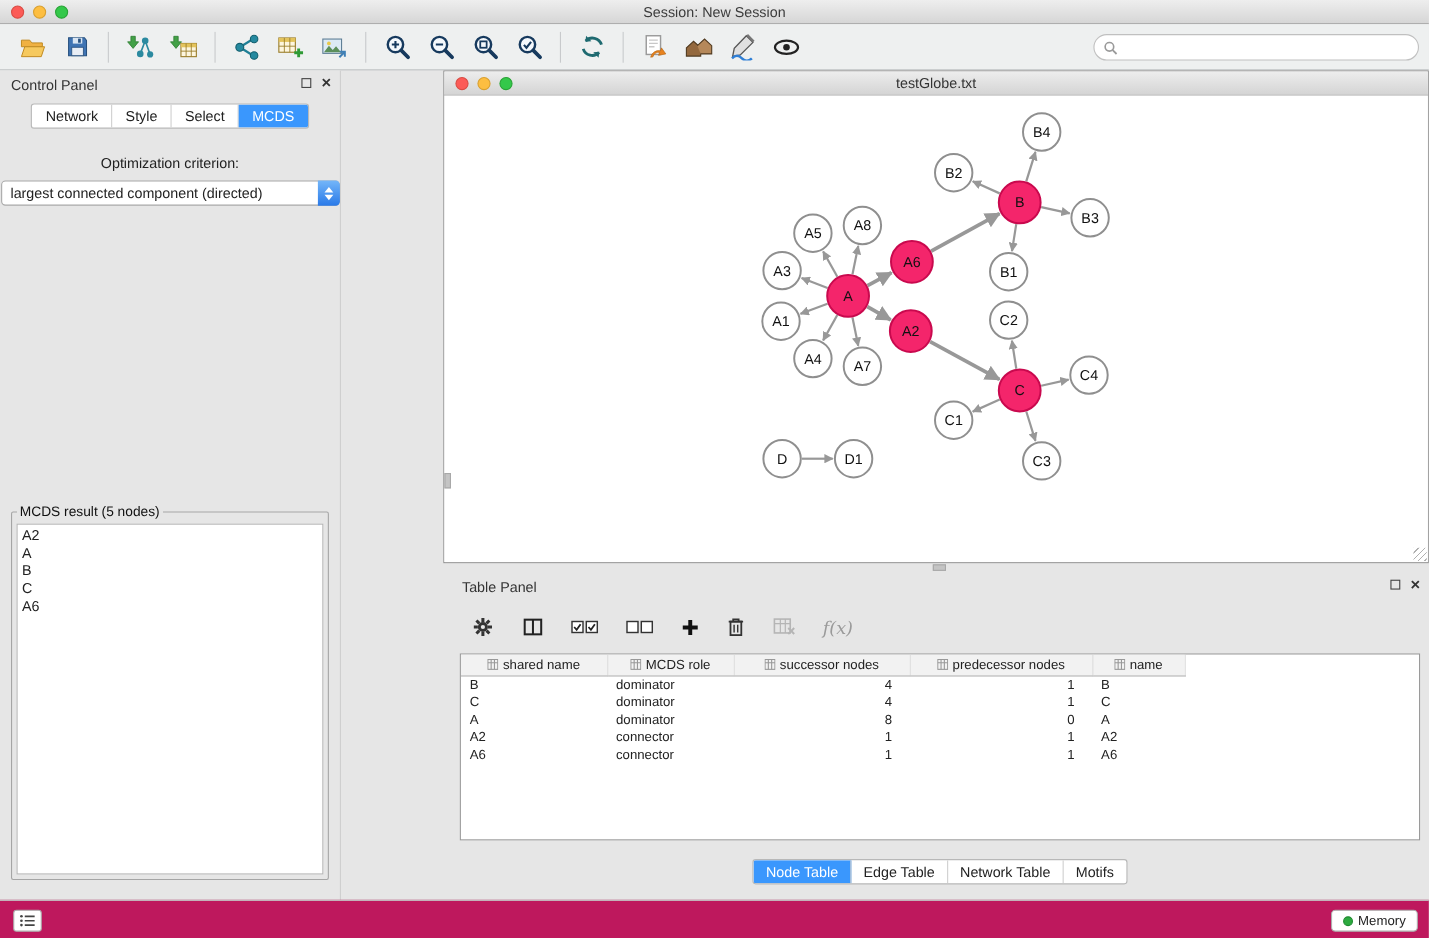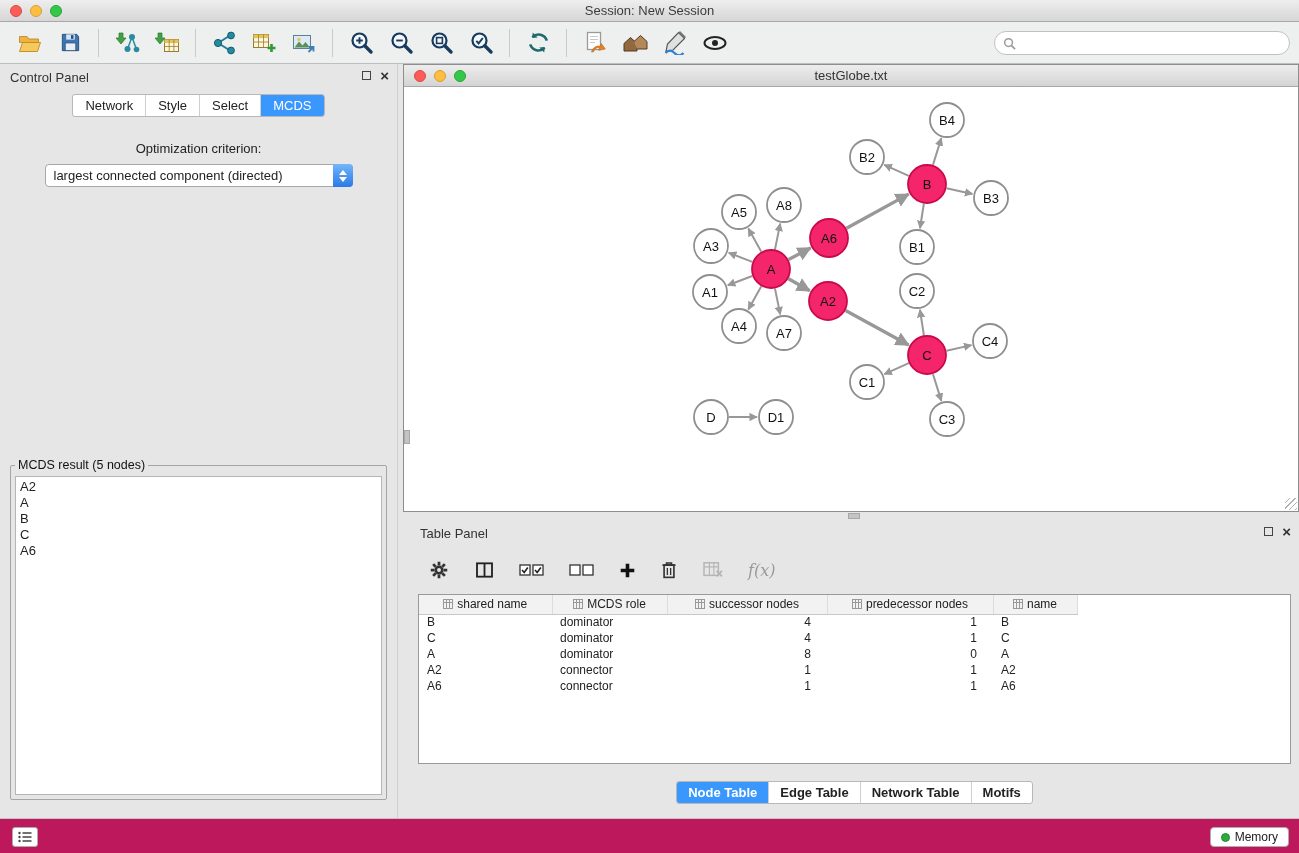--- a/index.html
+++ b/index.html
@@ -19,21 +19,21 @@
   
   .toolbar { position:absolute; left:0; top:22px; width:1299px; height:42px;
     background:#eef0f0; border-bottom:1px solid #bcbfc1; display:flex; align-items:center; padding-left:10px; }
   .tb-btn { width:40px; height:34px; display:flex; align-items:center; justify-content:center; background:transparent; border:none; cursor:default; }
   .tb-sep { width:1px; height:28px; background:#c8cacc; margin:0 8px; }
   .search-box { position:absolute; right:9px; top:9px; width:296px; height:24px; background:#fff;
     border:1px solid #c0c0c0; border-radius:12px; display:flex; align-items:center; padding:0 8px; }
   .search-box input { border:none; outline:none; flex:1; font-size:12px; font-family:"Liberation Sans",sans-serif; background:transparent; margin-left:5px; }
 
   
-  .control-panel { position:absolute; left:0; top:64px; width:398px; bottom:35px; background:#e6e6e6; border-right:1px solid #cfcfcf; }
+  .control-panel { position:absolute; left:0; top:64px; width:310px; bottom:35px; background:#e6e6e6; border-right:1px solid #cfcfcf; }
   .panel-header { height:28px; line-height:28px; padding:0 10px; font-size:13px; color:#333; position:relative; }
   .panel-icons { position:absolute; right:8px; top:7px; display:flex; gap:9px; align-items:center; }
   .float-icon { width:9px; height:9px; border:1.5px solid #444; background:transparent; }
   .close-icon { font-size:15px; font-weight:bold; color:#333; line-height:9px; }
   .cp-tabs-wrap { text-align:center; margin-top:2px; }
   .cp-tabs { display:inline-flex; border:1px solid #b8b8b8; border-radius:3px; overflow:hidden; background:#fff; }
   .cp-tab { font-size:13px; padding:3px 12px; color:#222; border-right:1px solid #cfcfcf; }
   .cp-tab:last-child { border-right:none; }
   .cp-tab.active { background:#3a97fd; color:#fff; }
   .opt-label { text-align:center; margin-top:24px; font-size:13px; }
@@ -68,21 +68,21 @@
   .tp-icon { display:flex; align-items:center; justify-content:center; background:none; border:none; }
   .fx { font-family:"DejaVu Serif", serif; font-style:italic; font-size:16px; color:#9a9a9a; }
   .table-wrap { position:absolute; left:8px; right:8px; top:74px; bottom:52px; background:#fff; border:1px solid #9a9a9a; overflow:hidden; }
   table.node-table { border-collapse:collapse; table-layout:fixed; width:658px; font-size:12px; }
   table.node-table th { background:#f2f2f2; border-bottom:1px solid #c8c8c8; border-right:1px solid #dcdcdc;
     height:19px; font-weight:normal; font-size:12px; }
   .th-inner { display:flex; align-items:center; justify-content:center; gap:4px; }
   table.node-table td { height:16px; padding:0 8px; white-space:nowrap; overflow:hidden; }
   table.node-table td.num { text-align:right; padding-right:16px; }
   .tp-tabs-wrap { position:absolute; left:0; right:0; bottom:12px; text-align:center; }
-  .tp-tabs { display:inline-flex; border:1px solid #b8b8b8; border-radius:3px; overflow:hidden; background:#fff;font-weight:bold; }
+  .tp-tabs { display:inline-flex; border:1px solid #b8b8b8; border-radius:3px; overflow:hidden; background:#fff; }
   .tp-tab { font-size:13px; padding:3px 11px; color:#222; border-right:1px solid #cfcfcf; }
   .tp-tab:last-child { border-right:none; }
   .tp-tab.active { background:#3a97fd; color:#fff; }
 
   
   .status-bar { position:absolute; left:0; right:0; bottom:0; height:35px; background:#be185d; border-top:1px solid #c4c4c4; }
   .list-btn { position:absolute; left:12px; top:8px; width:26px; height:20px; background:#fff;
     border:1px solid #adadad; border-radius:3px; display:flex; align-items:center; justify-content:center; }
   .memory-btn { position:absolute; right:10px; top:8px; height:20px; background:#fff; border:1px solid #adadad;
     border-radius:4px; display:flex; align-items:center; gap:5px; padding:0 10px; font-size:12px; }

